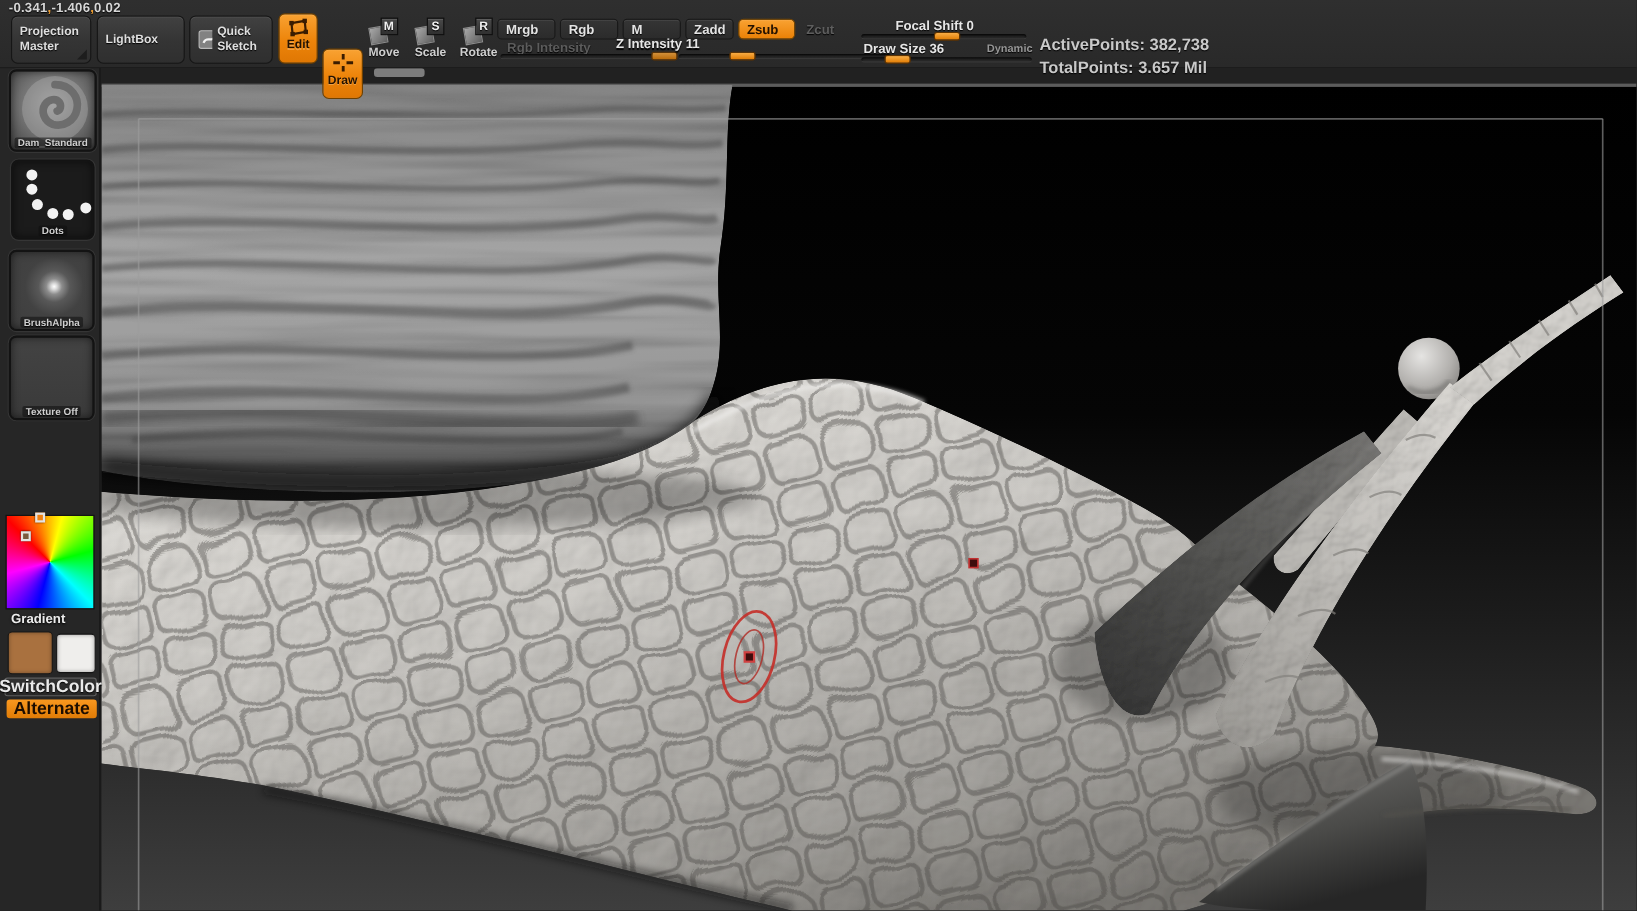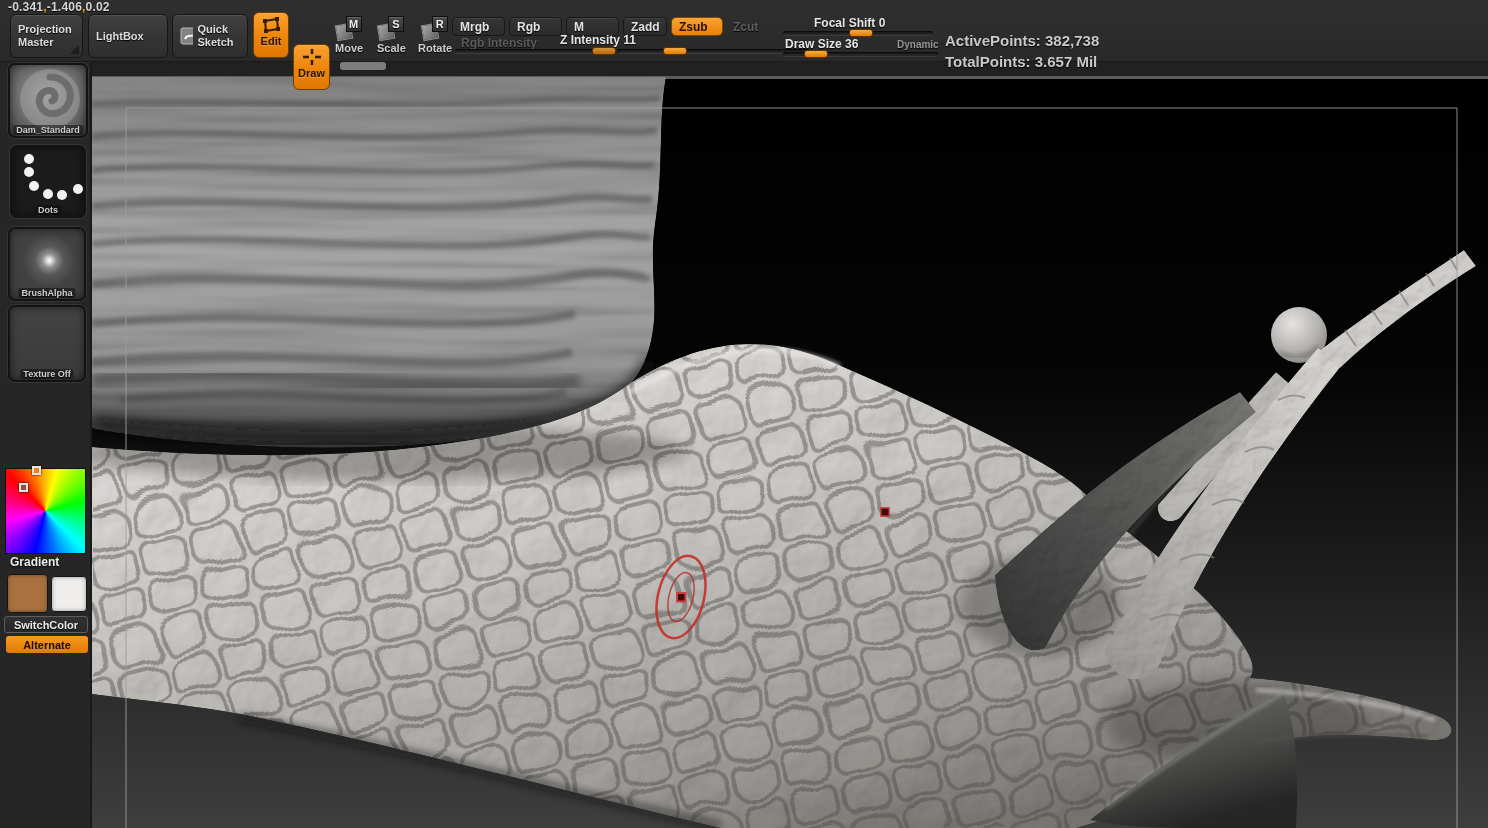--- a/index.html
+++ b/index.html
@@ -48,21 +48,21 @@
   #sidebar{position:absolute;left:0;top:62px;width:92px;height:766px;background:#262626;
            border-right:2px solid #1a1a1a;z-index:20;}
   .thumb{position:absolute;border:2px solid #131313;border-radius:7px;overflow:hidden;
          box-shadow:0 0 0 1px #353535, inset 0 0 8px rgba(0,0,0,.55);}
   .thumb-label{position:absolute;left:50%;bottom:1px;transform:translateX(-50%);
          font-size:9px;font-weight:bold;color:#cfcfcf;background:rgba(15,15,15,.55);
          padding:0 3px;border-radius:2px;white-space:nowrap;text-shadow:0 1px 1px #000;}
   .side-label{position:absolute;font-size:12px;font-weight:bold;color:#ececec;text-shadow:0 1px 2px #000;}
   .swatch{position:absolute;border-radius:4px;border:1px solid #141414;box-shadow:inset 0 0 4px rgba(0,0,0,.35);}
   .side-btn{position:absolute;display:flex;align-items:center;justify-content:center;
-         font-size:11px;font-weight:bold;border-radius:3px;}
+         font-size:16px;font-weight:bold;border-radius:3px;}
   #switchColorBtn{background:linear-gradient(#323232,#272727);border:1px solid #5e5e5e;
          color:#eaeaea;text-shadow:0 1px 1px #000;}
   #alternateBtn{background:linear-gradient(#f9981f,#e07c06);border:1px solid #53300
 0;color:#1c0d00;}
   
   #huePicker{position:absolute;left:5px;top:468px;width:81px;height:86px;border:1px solid #111;
          background:conic-gradient(from -45deg, #ff0000,#ffff00,#00ff00,#00ffff,#0000ff,#ff00ff,#ff0000);}
   #svSquare{position:absolute;left:12px;top:12px;width:57px;height:60px;
          background:linear-gradient(to top, rgba(0,0,0,.92), rgba(0,0,0,0) 70%),
                     linear-gradient(to right, #ffffff, #c8control 0),

